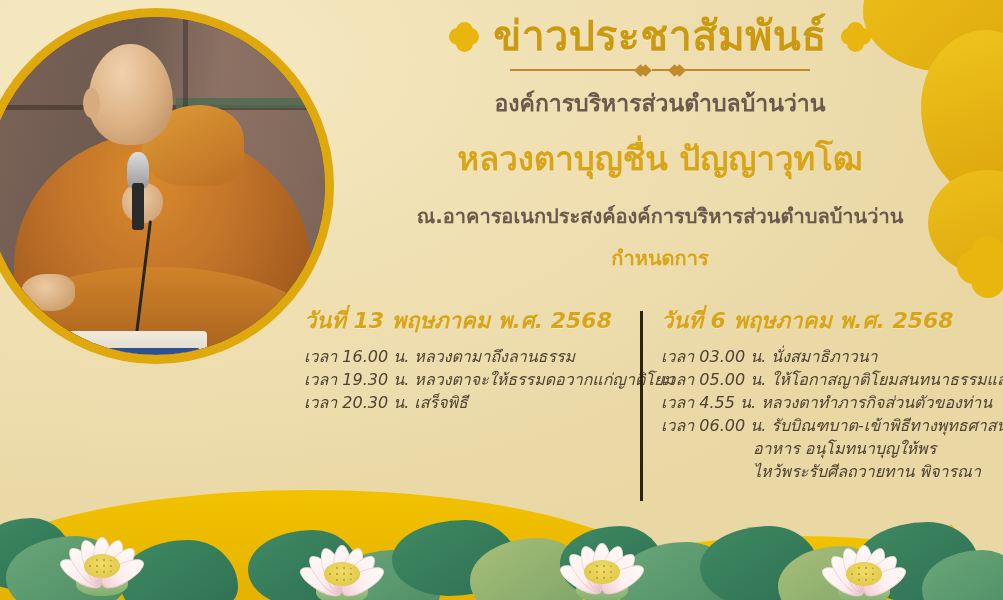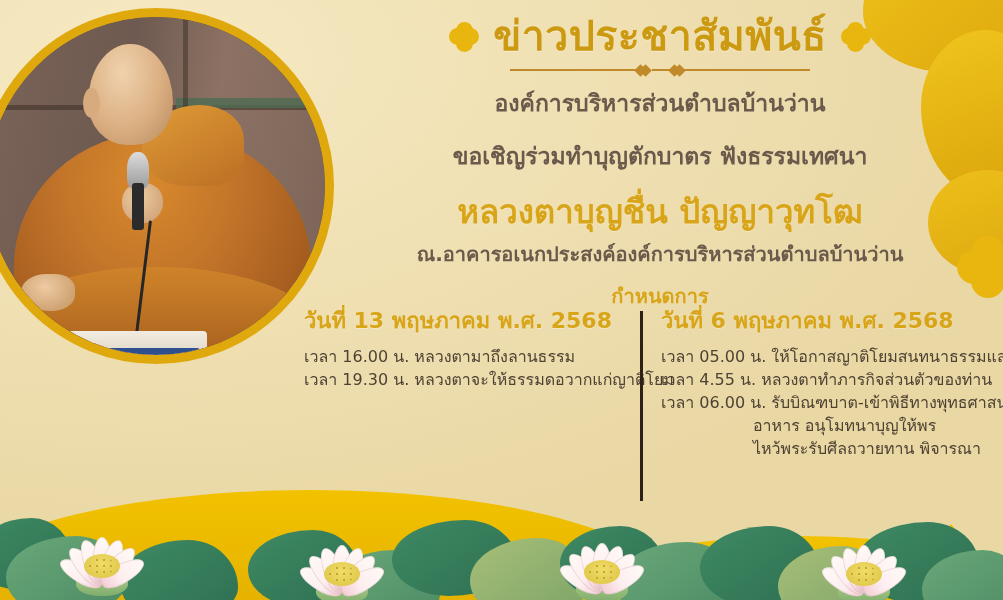--- a/index.html
+++ b/index.html
@@ -102,25 +102,25 @@
   .divider .dia{position:absolute;top:3px;width:9px;height:9px;background:#c08a2a;transform:rotate(45deg);}
   .divider .d1{left:126px;}
   .divider .d2{left:160px;}
   .divider .d3{right:126px;}
   .divider .d4{right:160px;}
 
   .sub1{font-size:23px;font-weight:bold;color:#6b5a4c;margin-top:8px;white-space:nowrap;}
   .sub2{font-size:23px;font-weight:bold;color:#6b5a4c;margin-top:17px;white-space:nowrap;}
   .name{font-size:33px;font-weight:bold;color:#d9a518;margin-top:11px;white-space:nowrap;
         text-shadow:0 1px 0 rgba(255,255,255,.3);}
-  .sub3{font-size:20px;font-weight:bold;color:#6b5a4c;margin-top:0;white-space:nowrap;}
+  .sub3{font-size:20px;font-weight:bold;color:#6b5a4c;margin-top:15px;white-space:nowrap;}
   .sub4{font-size:20px;font-weight:bold;color:#d9a518;margin-top:10px;}
 
   
-  .schedule{position:absolute;left:300px;top:303px;width:703px;display:flex;}
+  .schedule{position:absolute;left:300px;top:303px;width:703px;display:flex;font-style:italic;}
   .col{box-sizing:border-box;}
   .col-left{width:340px;padding-right:14px;}
   .vrule{width:3px;background:#2b2116;margin:8px 14px 0 0;height:190px;flex:0 0 3px;}
   .col-right{width:346px;}
   .day-title{font-size:22px;font-weight:bold;color:#d9a518;margin:0 0 7px 4px;white-space:nowrap;
              text-shadow:0 1px 0 rgba(255,255,255,.3);}
   .ev{font-size:16px;color:#4e4233;line-height:1.44;margin-left:4px;white-space:nowrap;}
   .ev.cont{margin-left:96px;}
 
   
@@ -218,37 +218,38 @@
       <div class="ln ln-l"></div>
         <div class="ln ln-m"></div>
         <div class="ln ln-r"></div>
       <div class="dia d1"></div>
         <div class="dia d2"></div>
       <div class="dia d3"></div>
         <div class="dia d4"></div>
     </div>
 
     <div class="sub1">องค์การบริหารส่วนตำบลบ้านว่าน</div>
-    <div class="sub2">ขอเชิญร่วมทำบุญตักบาตร ฟังธรรมเทศนา</div>
     <div class="name">หลวงตาบุญชื่น ปัญญาวุทโฒ</div>
     <div class="sub3">ณ.อาคารอเนกประสงค์องค์การบริหารส่วนตำบลบ้านว่าน</div>
     <div class="sub4">กำหนดการ</div>
   </div>
 
   <div class="schedule">
     <div class="col col-left">
       <div class="day-title">วันที่ 13 พฤษภาคม พ.ศ. 2568</div>
       <div class="ev">เวลา 16.00 น. หลวงตามาถึงลานธรรม</div>
       <div class="ev">เวลา 19.30 น. หลวงตาจะให้ธรรมดอวากแก่ญาติโยม</div>
+      <div class="ev">เวลา 20.30 น. เสร็จพิธี</div>
     </div>
 
     <div class="vrule"></div>
 
     <div class="col col-right">
       <div class="day-title">วันที่ 6 พฤษภาคม พ.ศ. 2568</div>
+      <div class="ev">เวลา 03.00 น. นั่งสมาธิภาวนา</div>
       <div class="ev">เวลา 05.00 น. ให้โอกาสญาติโยมสนทนาธรรมและ</div>
       <div class="ev">เวลา 4.55 น. หลวงตาทำภารกิจส่วนตัวของท่าน</div>
       <div class="ev">เวลา 06.00 น. รับบิณฑบาต-เข้าพิธีทางพุทธศาสนา</div>
       <div class="ev cont">อาหาร อนุโมทนาบุญให้พร</div>
       <div class="ev cont">ไหว้พระรับศีลถวายทาน พิจารณา</div>
     </div>
   </div>
 
   <div class="bottom">
     <div class="gold-arc"></div>

